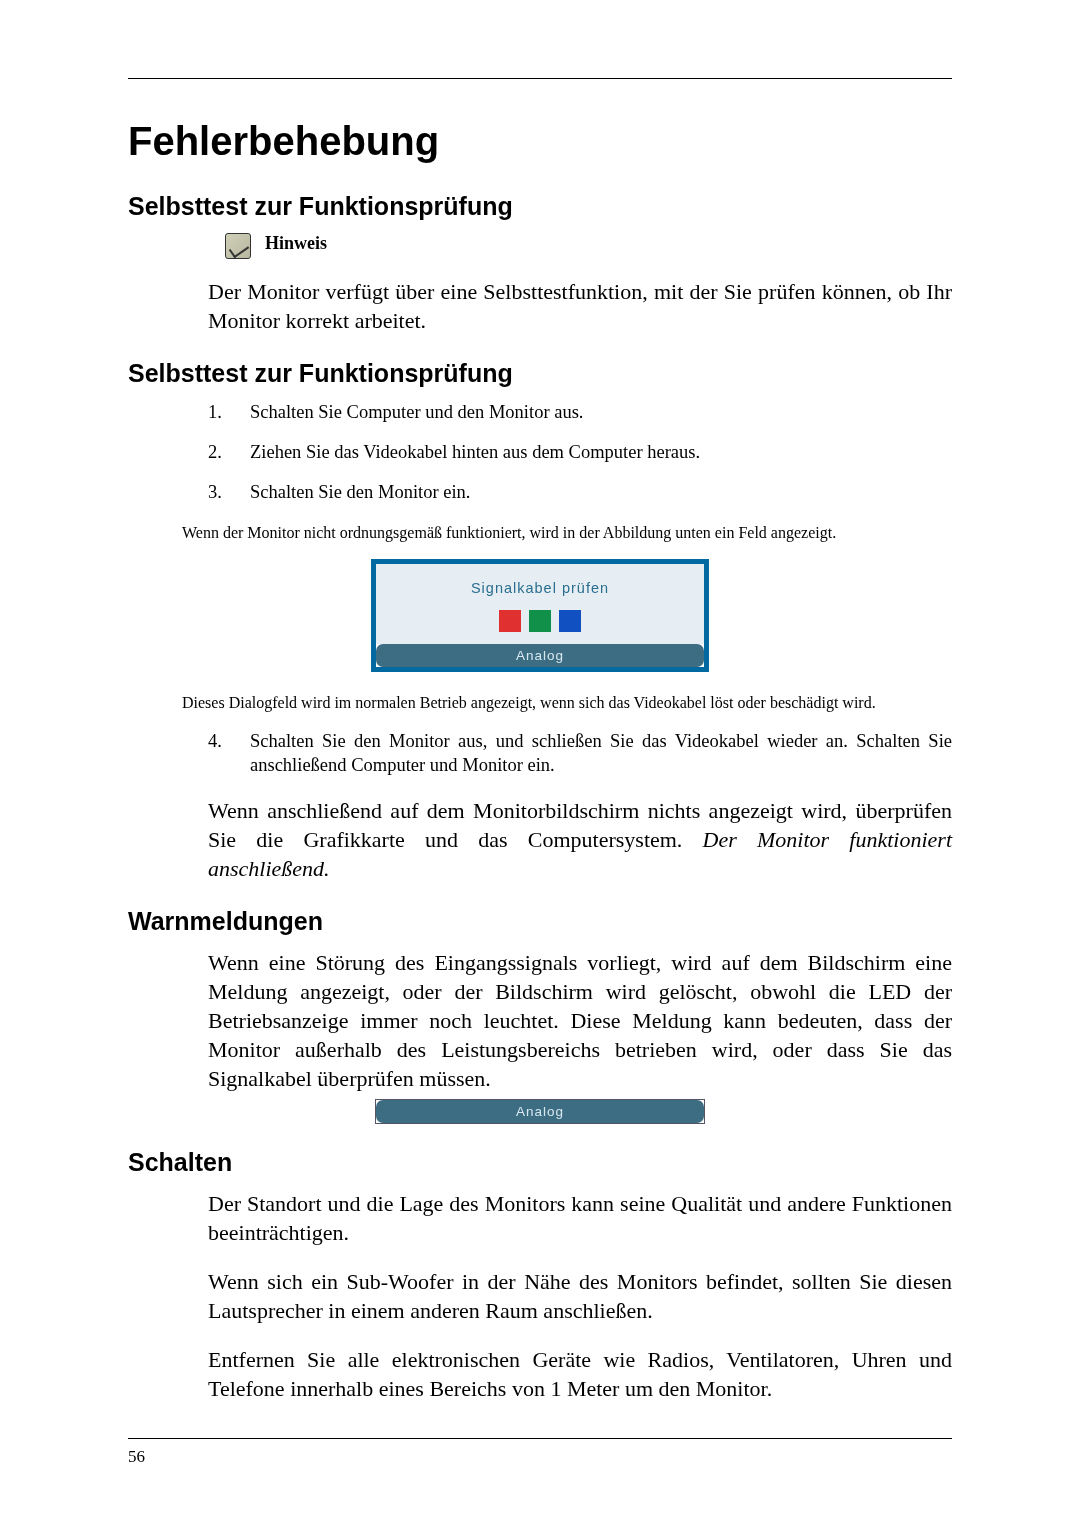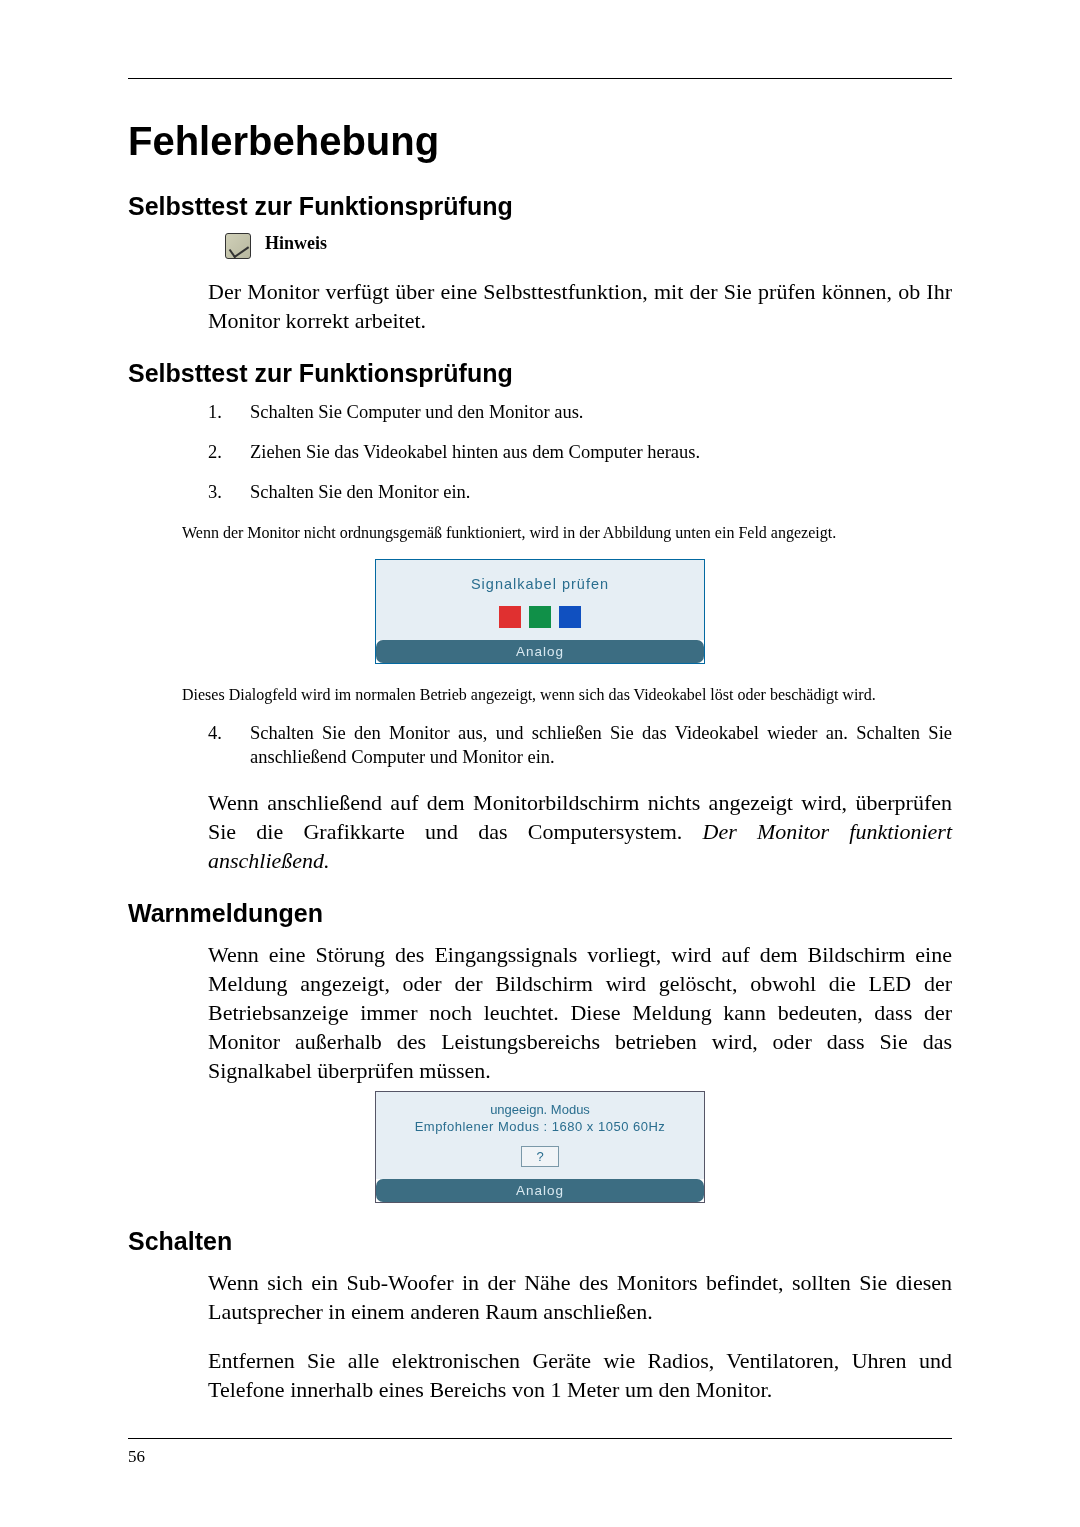--- a/index.html
+++ b/index.html
@@ -82,21 +82,21 @@
     font-size:16px;
     line-height:1.32;
     text-align:justify;
     margin-bottom:16px;
   }
   .italic{font-style:italic;}
   
   .osd-wrap{display:flex;justify-content:center;margin:6px 0 20px 0;}
   .osd1{
     width:328px;
-    border:1px solid #0369a1;
+    border:5px solid #0369a1;
   }
   .osd1-top{
     background:#e6eef4;
     padding:16px 8px 12px 8px;
     text-align:center;
   }
   .osd1-msg{
     color:#2a6e8f;
     font-family:Arial,sans-serif;
     font-size:14.5px;
@@ -211,30 +211,26 @@
 
   <div class="body-block">
     <span>Wenn anschließend auf dem Monitorbildschirm nichts angezeigt wird, überprüfen Sie die Grafikkarte und das Computersystem. </span><span class="italic">Der Monitor funktioniert anschließend.</span>
   </div>
 
   <h2 class="section sp-top">Warnmeldungen</h2>
   <div class="body-block" style="margin-bottom:6px;">Wenn eine Störung des Eingangssignals vorliegt, wird auf dem Bildschirm eine Meldung angezeigt, oder der Bildschirm wird gelöscht, obwohl die LED der Betriebsanzeige immer noch leuchtet. Diese Meldung kann bedeuten, dass der Monitor außerhalb des Leistungsbereichs betrieben wird, oder dass Sie das Signalkabel überprüfen müssen.</div>
 
   <div class="osd-wrap">
     <div class="osd2">
-      <div class="osd2-top">
-        <div class="osd2-line1">ungeeign. Modus</div>
-        <div class="osd2-line2">Empfohlener Modus : 1680 x 1050  60Hz</div>
-        <span class="osd2-btn">?</span>
-      </div>
       <div class="osd-bar">Analog</div>
     </div>
   </div>
 
   <h2 class="section sp-top">Schalten</h2>
+  <div class="body-block">Der Standort und die Lage des Monitors kann seine Qualität und andere Funktionen beeinträchtigen.</div>
   <div class="body-block">Wenn sich ein Sub-Woofer in der Nähe des Monitors befindet, sollten Sie diesen Lautsprecher in einem anderen Raum anschließen.</div>
   <div class="body-block">Entfernen Sie alle elektronischen Geräte wie Radios, Ventilatoren, Uhren und Telefone innerhalb eines Bereichs von 1 Meter um den Monitor.</div>
 
   <div class="footer">
     <div class="footer-rule"></div>
     <div class="footer-num">56</div>
   </div>
 
 </div>
 

